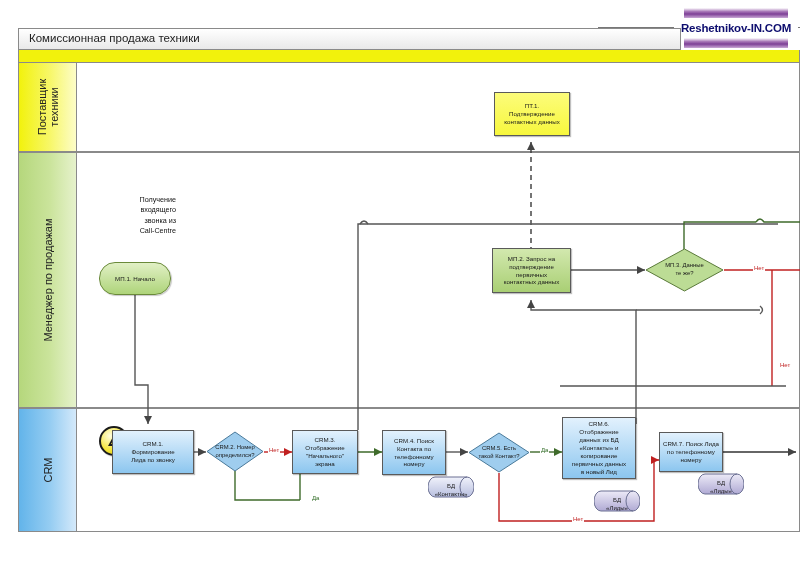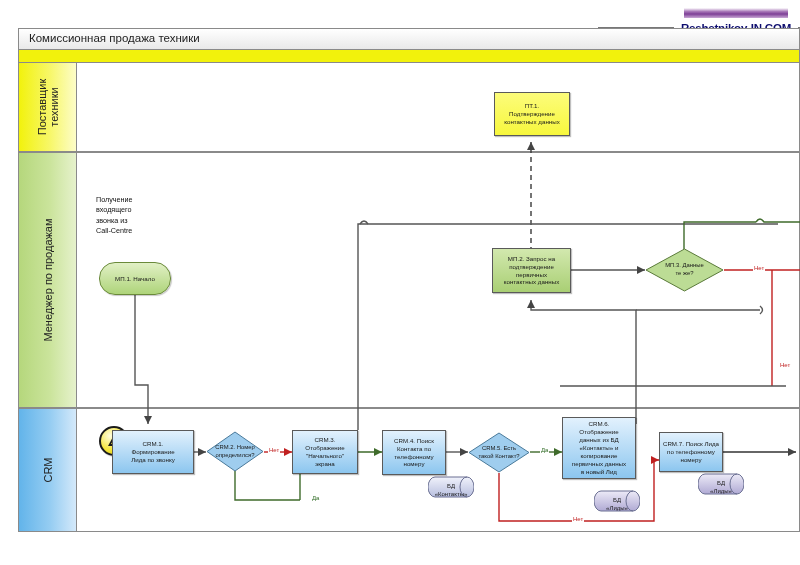--- a/index.html
+++ b/index.html
@@ -12,21 +12,21 @@
             background:linear-gradient(to bottom,#ffffff 0%,#a878b8 35%,#7d3f96 60%,#c9a8d6 100%);}
   .logo-bar.b1{top:0px;}
   .logo-bar.b2{top:30px;}
   .logo-text{position:absolute;left:0px;top:11px;width:128px;height:18px;line-height:18px;
              font-size:11.5px;font-weight:bold;color:#0d0d6e;letter-spacing:-0.2px;text-align:center;}
   .logo-rule{position:absolute;top:19px;height:1px;background:#777;}
   .logo-rule.lft{left:-74px;width:76px;}
   .logo-rule.rgt{left:126px;width:10px;}
 
   
-  .title-bar{position:absolute;left:18px;top:28px;width:782px;height:22px;
+  .title-bar{position:absolute;left:18px;top:28px;width:663px;height:22px;
              background:linear-gradient(to bottom,#ffffff 0%,#f4f4f4 50%,#e9e9e9 100%);
              border:1px solid #8a8a8a;box-sizing:border-box;}
   .title-bar span{position:absolute;left:10px;top:3px;font-size:11.5px;color:#222;}
   .yellow-strip{position:absolute;left:18px;top:50px;width:782px;height:12px;
                 background:#f2f20c;border-left:1px solid #8a8a8a;border-right:1px solid #8a8a8a;
                 box-sizing:border-box;}
 
   .lane{position:absolute;left:18px;box-sizing:border-box;border:1px solid #8a8a8a;}
   .lane-hdr{position:absolute;left:0;top:0;width:58px;height:100%;box-sizing:border-box;
             border-right:1px solid #8a8a8a;}
@@ -47,21 +47,21 @@
   
   .node{position:absolute;box-sizing:border-box;display:flex;align-items:center;justify-content:center;
         text-align:center;font-size:6.2px;line-height:1.28;color:#1a1a1a;padding:2px;}
   .box{border:1px solid #5a5a5a;box-shadow:1px 1px 1px rgba(0,0,0,.25);}
   .box-yellow{background:linear-gradient(to bottom,#fcfc7a 0%,#f7f73d 100%);}
   .box-green{background:linear-gradient(to bottom,#d2e8ae 0%,#a9cf74 100%);}
   .box-blue{background:linear-gradient(to bottom,#e2f1fd 0%,#8cc6ef 100%);}
   .pill{border:1px solid #6a8a3a;border-radius:16px;
         background:linear-gradient(to bottom,#e1f0c5 0%,#aed47a 100%);
         box-shadow:1px 1px 1px rgba(0,0,0,.22);}
-  .annot{position:absolute;font-size:7.2px;line-height:1.45;color:#111;text-align:left;}
+  .annot{position:absolute;font-size:7.2px;line-height:1.45;color:#111;text-align:right;}
 
   .diamond-wrap{position:absolute;}
   .diamond-wrap svg{position:absolute;left:0;top:0;}
   .diamond-wrap .dtxt{position:absolute;left:0;top:0;width:100%;height:100%;
         display:flex;align-items:center;justify-content:center;text-align:center;
         font-size:5.9px;line-height:1.3;color:#1a1a1a;padding:0 6px;box-sizing:border-box;}
 
   .cyl{position:absolute;}
   .cyl svg{position:absolute;left:0;top:0;}
   .cyl .ctxt{position:absolute;left:0;top:4px;width:100%;height:100%;

